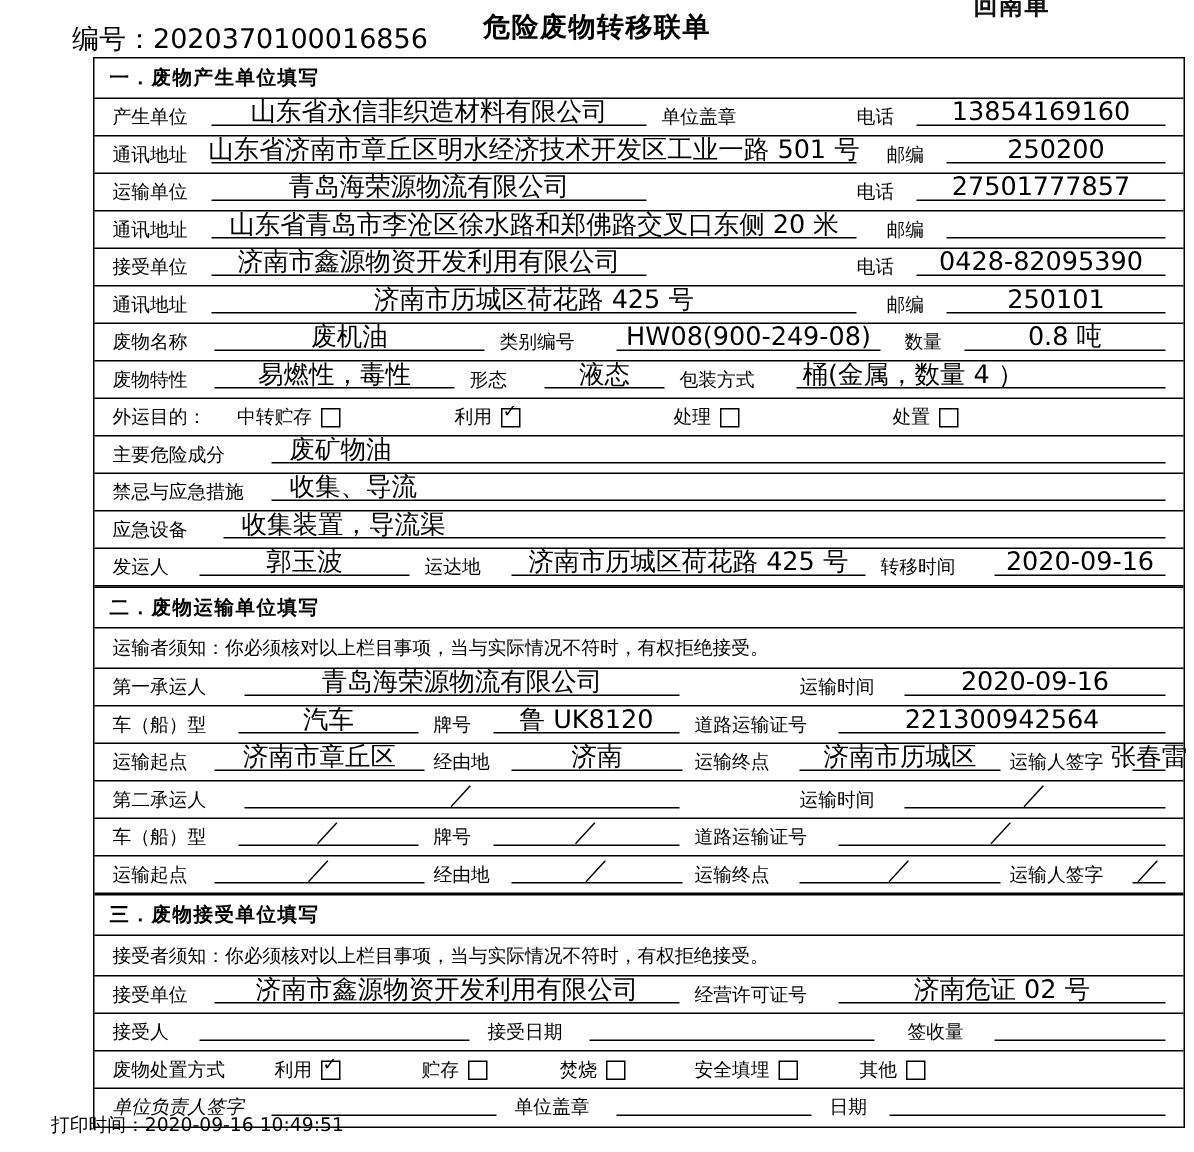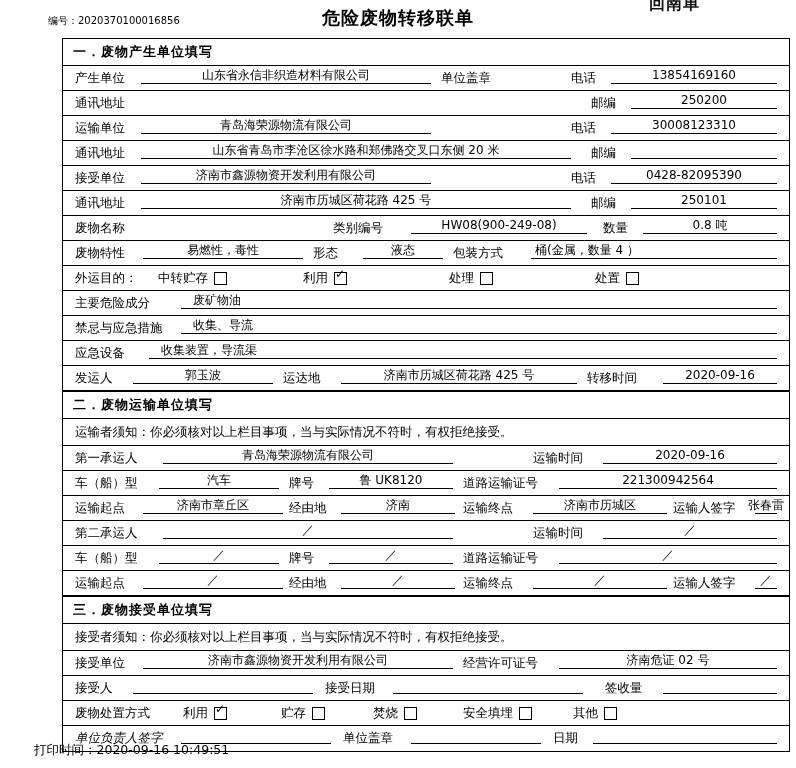--- a/index.html
+++ b/index.html
@@ -24,21 +24,21 @@
   }
   
   .top-row {
     position: relative;
     height: 32px;
   }
   .doc-no {
     position: absolute;
     left: 48px;
     top: 14px;
-    font-size: 10px;
+    font-size: 18px;
     white-space: nowrap;
   }
   .doc-title {
     position: absolute;
     left: 0;
     right: 0;
     top: 6px;
     text-align: center;
     font-size: 18px;
     font-weight: bold;
@@ -85,21 +85,21 @@
     top: 0;
     height: 100%;
     display: flex;
     align-items: center;
     white-space: nowrap;
   }
   .lbl {
     font-size: 12.5px;
   }
   .val {
-    font-size: 12px;
+    font-size: 17px;
     border-bottom: 1px solid #000;
     height: 18px;
     display: flex;
     align-items: flex-end;
     justify-content: center;
     padding: 0 4px;
     box-sizing: border-box;
     line-height: 16px;
   }
   .val.left { justify-content: flex-start; }
@@ -154,29 +154,30 @@
     <div class="row">
       <div class="cell lbl" style="left:12px;">产生单位</div>
       <div class="cell val" style="left:78px; width:290px;">山东省永信非织造材料有限公司</div>
       <div class="cell lbl" style="left:378px;">单位盖章</div>
       <div class="cell lbl" style="left:508px;">电话</div>
       <div class="cell val" style="left:548px; width:166px;">13854169160</div>
     </div>
 
     <div class="row">
       <div class="cell lbl" style="left:12px;">通讯地址</div>
+      <div class="cell val" style="left:78px; width:430px;">山东省济南市章丘区明水经济技术开发区工业一路 501 号</div>
       <div class="cell lbl" style="left:528px;">邮编</div>
       <div class="cell val" style="left:568px; width:146px;">250200</div>
     </div>
 
     <div class="row">
       <div class="cell lbl" style="left:12px;">运输单位</div>
       <div class="cell val" style="left:78px; width:290px;">青岛海荣源物流有限公司</div>
       <div class="cell lbl" style="left:508px;">电话</div>
-      <div class="cell val" style="left:548px; width:166px;">30008123310</div>
+      <div class="cell val" style="left:548px; width:166px;">27501777857</div>
     </div>
 
     <div class="row">
       <div class="cell lbl" style="left:12px;">通讯地址</div>
       <div class="cell val" style="left:78px; width:430px;">山东省青岛市李沧区徐水路和郑佛路交叉口东侧 20 米</div>
       <div class="cell lbl" style="left:528px;">邮编</div>
       <div class="cell val" style="left:568px; width:146px;"></div>
     </div>
 
     <div class="row">
@@ -188,20 +189,21 @@
 
     <div class="row">
       <div class="cell lbl" style="left:12px;">通讯地址</div>
       <div class="cell val" style="left:78px; width:430px;">济南市历城区荷花路 425 号</div>
       <div class="cell lbl" style="left:528px;">邮编</div>
       <div class="cell val" style="left:568px; width:146px;">250101</div>
     </div>
 
     <div class="row">
       <div class="cell lbl" style="left:12px;">废物名称</div>
+      <div class="cell val" style="left:80px; width:180px;">废机油</div>
       <div class="cell lbl" style="left:270px;">类别编号</div>
       <div class="cell val" style="left:348px; width:176px;">HW08(900-249-08)</div>
       <div class="cell lbl" style="left:540px;">数量</div>
       <div class="cell val" style="left:580px; width:134px;">0.8 吨</div>
     </div>
 
     <div class="row">
       <div class="cell lbl" style="left:12px;">废物特性</div>
       <div class="cell val" style="left:80px; width:160px;">易燃性，毒性</div>
       <div class="cell lbl" style="left:250px;">形态</div>

